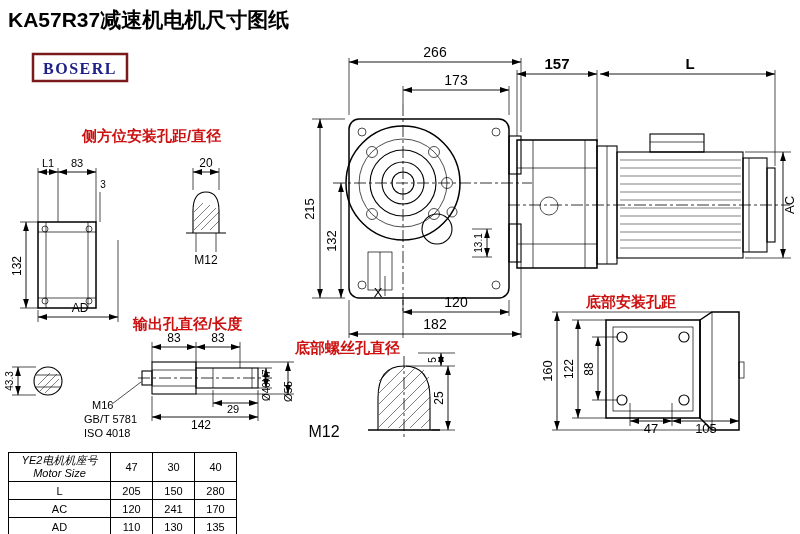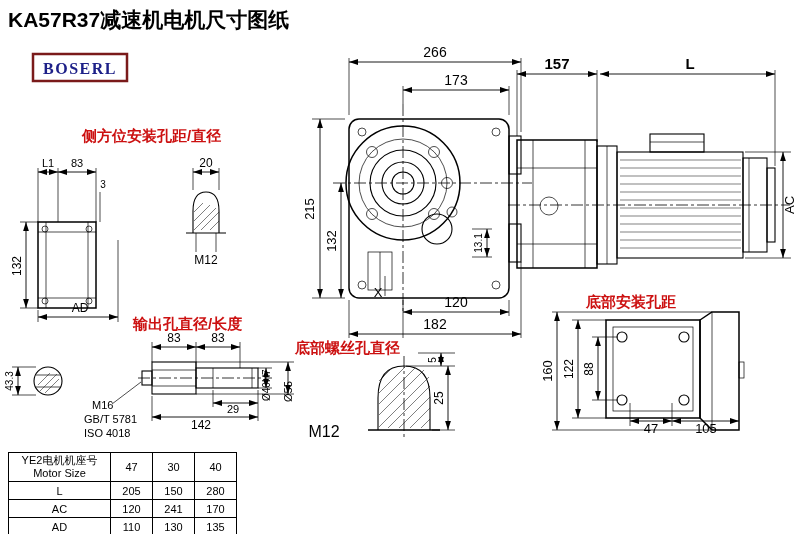--- a/index.html
+++ b/index.html
@@ -20,21 +20,21 @@
   .s16{font-size:16px;} .s21{font-size:21px;}
   .b{font-weight:bold;}
   .mid{text-anchor:middle;}
   .red{fill:#cc1111;font-weight:bold;}
   .logo-t{font-family:"Liberation Serif",serif;font-weight:bold;
           fill:#1d2088;letter-spacing:1.5px;font-size:16px;}
   
   #size-table{position:absolute;left:8px;top:452px;border-collapse:collapse;
               font-size:11px;background:#fff;}
   #size-table td{border:1px solid #000;text-align:center;padding:1px 3px;height:15px;}
-  #size-table .hd div{line-height:1.2;}
+  #size-table .hd div{line-height:1.2;font-style:italic;}
 </style>
 </head>
 <body>
 
 <svg width="800" height="534" viewBox="0 0 800 534">
   <defs>
     <marker id="ar" viewBox="0 0 10 10" refX="10" refY="5" markerWidth="10" markerHeight="10" orient="auto-start-reverse">
       <path d="M0,1.8 L10,5 L0,8.2 Z" fill="#000"></path>
     </marker>
   </defs>

